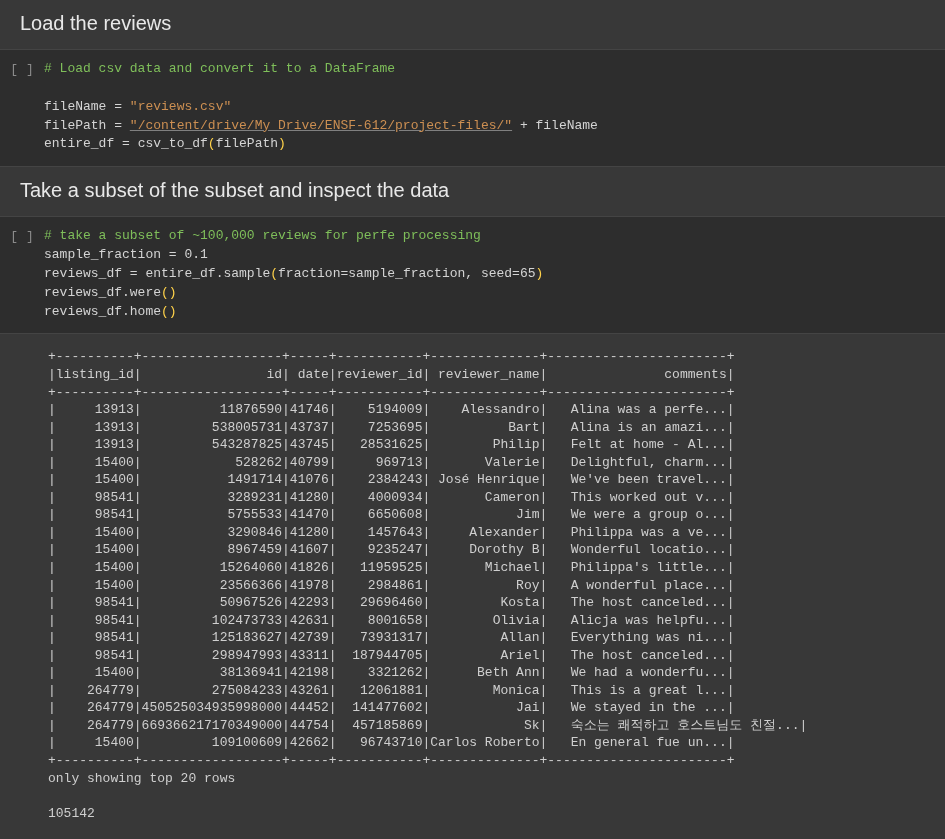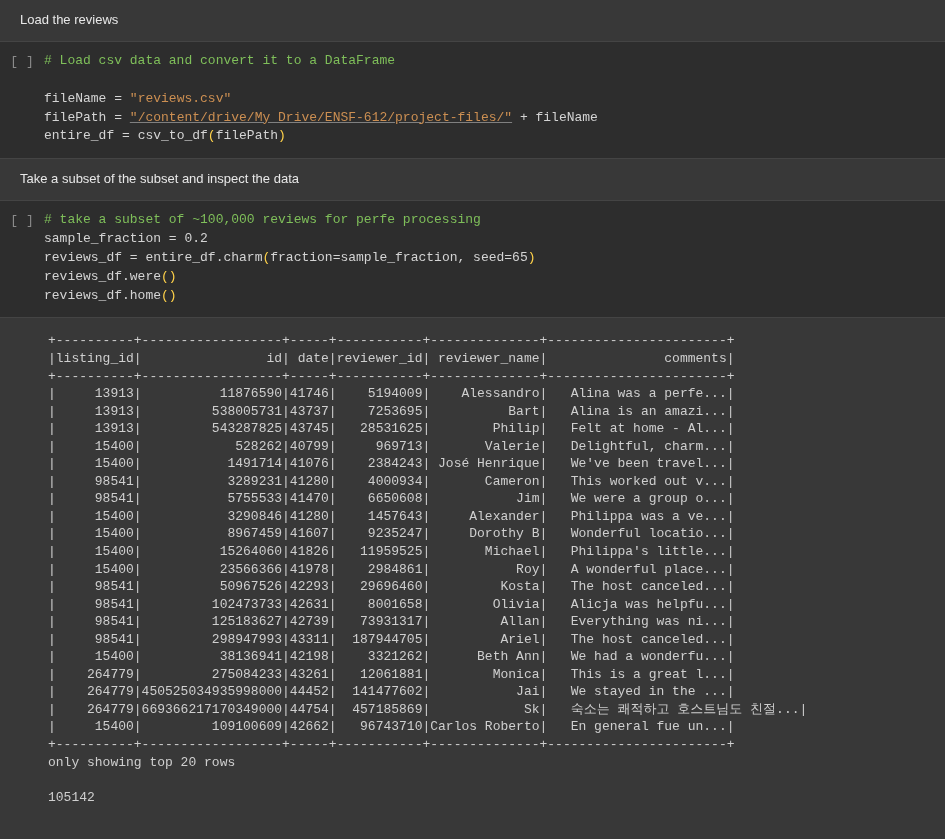--- a/index.html
+++ b/index.html
@@ -4,21 +4,21 @@
 <style>
   body {
     margin: 0;
     padding: 0;
     background: #383838;
     font-family: Arial, Helvetica, sans-serif;
     color: #e8e8e8;
     width: 945px;
   }
   .section-heading {
-    font-size: 13px;
+    font-size: 20px;
     font-weight: 400;
     color: #e8e8e8;
     padding: 12px 4px 14px 20px;
   }
   .code-cell {
     background: #2d2d2d;
     border-top: 1px solid #444;
     border-bottom: 1px solid #444;
     display: flex;
     padding: 10px 0 12px 0;
@@ -67,22 +67,22 @@
 <span>fileName</span><span> = </span><span class="c-str">"reviews.csv"</span>
 <span>filePath</span><span> = </span><span class="c-link">"/content/drive/My Drive/ENSF-612/project-files/"</span><span> + </span><span>fileName</span>
 <span>entire_df</span><span> = </span><span>csv_to_df</span><span class="c-paren">(</span><span>filePath</span><span class="c-paren">)</span></div>
 </div>
 
 <div class="section-heading">Take a subset of the subset and inspect the data</div>
 
 <div class="code-cell">
   <div class="gutter">[ ]</div>
   <div class="code-body"><span class="c-comment"># take a subset of ~100,000 reviews for perfe processing</span>
-<span>sample_fraction = 0.2</span>
-<span>reviews_df = entire_df.charm</span><span class="c-paren">(</span><span>fraction=sample_fraction, seed=65</span><span class="c-paren">)</span>
+<span>sample_fraction = 0.1</span>
+<span>reviews_df = entire_df.sample</span><span class="c-paren">(</span><span>fraction=sample_fraction, seed=65</span><span class="c-paren">)</span>
 <span>reviews_df.were</span><span class="c-paren">(</span><span class="c-paren">)</span>
 <span>reviews_df.home</span><span class="c-paren">(</span><span class="c-paren">)</span></div>
 </div>
 
 <div class="output-block" id="output-pre">+----------+------------------+-----+-----------+--------------+-----------------------+
 |listing_id|                id| date|reviewer_id| reviewer_name|               comments|
 +----------+------------------+-----+-----------+--------------+-----------------------+
 |     13913|          11876590|41746|    5194009|    Alessandro|   Alina was a perfe...|
 |     13913|         538005731|43737|    7253695|          Bart|   Alina is an amazi...|
 |     13913|         543287825|43745|   28531625|        Philip|   Felt at home - Al...|

